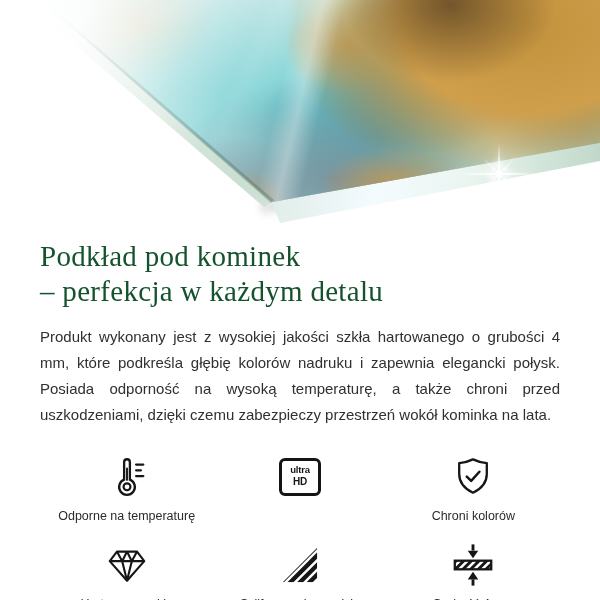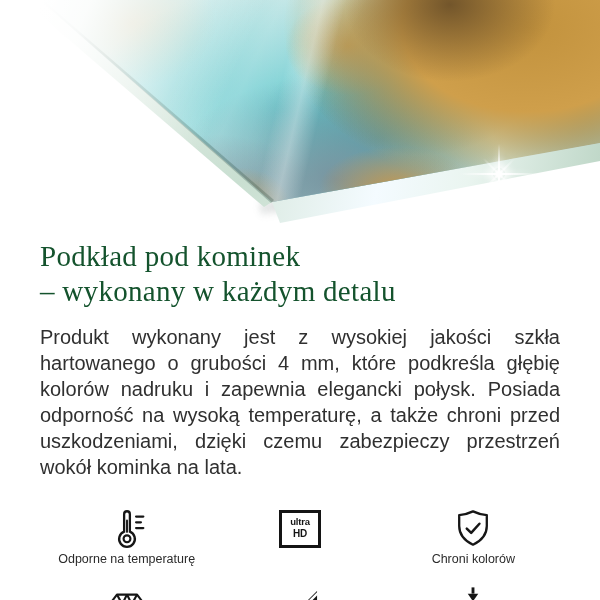--- a/index.html
+++ b/index.html
@@ -65,31 +65,31 @@
     background:radial-gradient(circle,#fff 0 30%,rgba(255,255,255,0) 70%);
     box-shadow:0 0 10px 4px rgba(255,255,255,.9);}
 
   .fade-overlay{position:absolute;inset:0;z-index:6;pointer-events:none;
     background:linear-gradient(114deg,#fff 6%,rgba(255,255,255,.92) 13%,rgba(255,255,255,0) 38%);}
 
   
   .content{padding:0 40px;}
   h1{margin:9px 0 0;font-family:"Liberation Serif",serif;font-weight:400;
      font-size:29px;line-height:1.2;color:#14532d;letter-spacing:.3px;}
-  .desc{margin:15px 0 0;max-width:523px;font-size:20px;line-height:26px;
+  .desc{margin:15px 0 0;max-width:523px;font-size:15px;line-height:26px;
      color:#303030;text-align:justify;}
 
   
   .features{margin-top:26px;display:grid;grid-template-columns:repeat(3,1fr);row-gap:18px;}
   .feature{display:flex;flex-direction:column;align-items:center;}
   .feature .iconbox{height:46px;display:flex;align-items:center;justify-content:center;}
-  .feature .label{font-size:12.5px;line-height:15px;color:#2b2b2b;white-space:nowrap;}
+  .feature .label{margin-top:9px;font-size:12.5px;line-height:15px;color:#2b2b2b;white-space:nowrap;}
   .feature svg{display:block;}
 
-  .uhd{width:36px;height:32px;border:3px solid #141414;border-radius:0;
+  .uhd{width:36px;height:32px;border:3px solid #141414;border-radius:6px;
     display:flex;flex-direction:column;align-items:center;justify-content:center;color:#141414;}
   .uhd .t1{font-size:9.5px;font-weight:700;line-height:10px;letter-spacing:-.2px;}
   .uhd .t2{font-size:10px;font-weight:800;line-height:14px;letter-spacing:-.3px;}
 </style>
 </head>
 <body>
 
 <div class="hero">
   <div class="glass-shadow"></div>
   <div class="glass-shadow2"></div>
@@ -102,21 +102,21 @@
       <div class="ray-v"></div>
     <div class="ray-d d1"></div>
       <div class="ray-d d2"></div>
     <div class="core"></div>
   </div>
   <div class="fade-overlay"></div>
 </div>
 
 <div class="content">
   <h1><span>Podkład pod kominek</span><br>
-  <span>– wykonany w każdym detalu</span></h1>
+  <span>– perfekcja w każdym detalu</span></h1>
 
   <p class="desc">Produkt wykonany jest z wysokiej jakości szkła hartowanego o grubości 4 mm, które podkreśla głębię kolorów nadruku i zapewnia elegancki połysk. Posiada odporność na wysoką temperaturę, a także chroni przed uszkodzeniami, dzięki czemu zabezpieczy przestrzeń wokół kominka na lata.</p>
 
   <div class="features">
 
     <div class="feature">
       <div class="iconbox">
         <svg width="46" height="46" viewBox="0 0 48 48" fill="none" stroke="#161616" stroke-width="2.4" stroke-linecap="round">
           <path d="M21 8.5a3 3 0 0 1 6 0V26.8a8.2 8.2 0 1 1-6 0Z"></path>
           <line x1="24" y1="15" x2="24" y2="27" stroke-width="2"></line>

